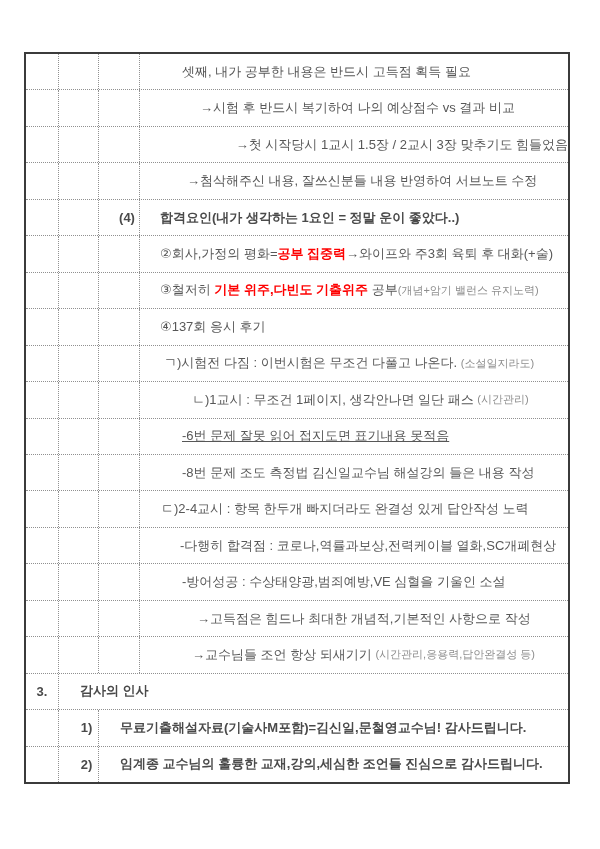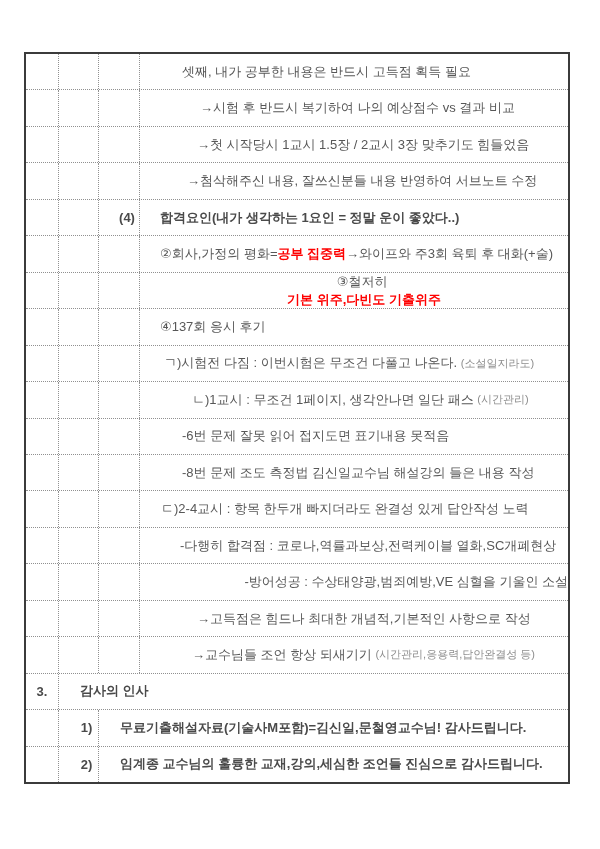--- a/index.html
+++ b/index.html
@@ -69,21 +69,21 @@
         <div class="cell c2"></div>
         <div class="cell c3 num"></div>
         <div class="content" style="padding-left: 44px; align-items: center;">
           <span class="seg">→시험 후 반드시 복기하여 나의 예상점수 vs 결과 비교</span>
         </div>
       </div>
       <div class="row">
         <div class="cell c1"></div>
         <div class="cell c2"></div>
         <div class="cell c3 num"></div>
-        <div class="content" style="padding-left: 41px;">
+        <div class="content" style="padding-left: 41px; justify-content: flex-end;">
           <span class="seg">→첫 시작당시 1교시 1.5장 / 2교시 3장 맞추기도 힘들었음</span>
         </div>
       </div>
       <div class="row">
         <div class="cell c1"></div>
         <div class="cell c2"></div>
         <div class="cell c3 num"></div>
         <div class="content" style="padding-left: 31px;">
           <span class="seg">→첨삭해주신 내용, 잘쓰신분들 내용 반영하여 서브노트 수정</span>
         </div>
@@ -103,21 +103,21 @@
         <div class="content" style="padding-left: 4px;">
           <span class="seg">②회사,가정의 평화=</span>
           <span class="seg-red">공부 집중력</span>
           <span class="seg">→와이프와 주3회 육퇴 후 대화(+술)</span>
         </div>
       </div>
       <div class="row">
         <div class="cell c1"></div>
         <div class="cell c2"></div>
         <div class="cell c3 num"></div>
-        <div class="content" style="padding-left: 4px; flex-direction: column;">
+        <div class="content" style="padding-left: 4px;">
           <span class="seg">③철저히 </span>
           <span class="seg-red">기본 위주,다빈도 기출위주</span>
           <span class="seg"> 공부</span>
           <span class="seg-light">(개념+암기 밸런스 유지노력)</span>
         </div>
       </div>
       <div class="row">
         <div class="cell c1"></div>
         <div class="cell c2"></div>
         <div class="cell c3 num"></div>
@@ -140,21 +140,21 @@
         <div class="cell c3 num"></div>
         <div class="content" style="padding-left: 8px; margin-left: 28px;">
           <span class="seg">ㄴ)1교시 : 무조건 1페이지, 생각안나면 일단 패스 </span>
           <span class="seg-light">(시간관리)</span>
         </div>
       </div>
       <div class="row">
         <div class="cell c1"></div>
         <div class="cell c2"></div>
         <div class="cell c3 num"></div>
-        <div class="content" style="padding-left: 26px;">
+        <div class="content" style="padding-left: 26px; text-decoration: underline;">
           <span class="seg">-6번 문제 잘못 읽어 접지도면 표기내용 못적음</span>
         </div>
       </div>
       <div class="row">
         <div class="cell c1"></div>
         <div class="cell c2"></div>
         <div class="cell c3 num"></div>
         <div class="content" style="padding-left: 26px;">
           <span class="seg">-8번 문제 조도 측정법 김신일교수님 해설강의 들은 내용 작성</span>
         </div>
@@ -172,21 +172,21 @@
         <div class="cell c2"></div>
         <div class="cell c3 num"></div>
         <div class="content" style="padding-left: 24px;">
           <span class="seg">-다행히 합격점 : 코로나,역률과보상,전력케이블 열화,SC개폐현상</span>
         </div>
       </div>
       <div class="row">
         <div class="cell c1"></div>
         <div class="cell c2"></div>
         <div class="cell c3 num"></div>
-        <div class="content" style="padding-left: 26px; justify-content: flex-end;">
+        <div class="content" style="padding-left: 26px;">
           <span class="seg">-방어성공 : 수상태양광,범죄예방,VE 심혈을 기울인 소설</span>
         </div>
       </div>
       <div class="row">
         <div class="cell c1"></div>
         <div class="cell c2"></div>
         <div class="cell c3 num"></div>
         <div class="content" style="padding-left: 41px;">
           <span class="seg">→고득점은 힘드나 최대한 개념적,기본적인 사항으로 작성</span>
         </div>

